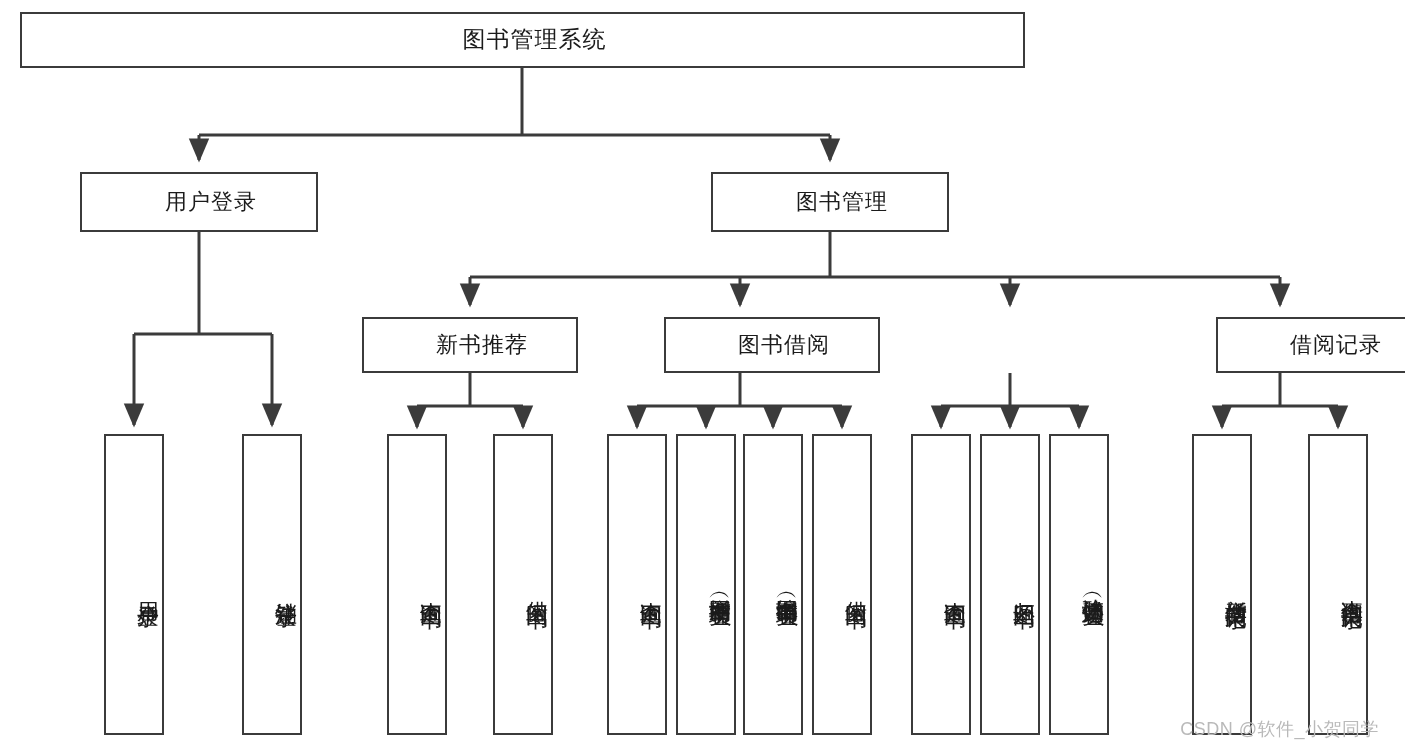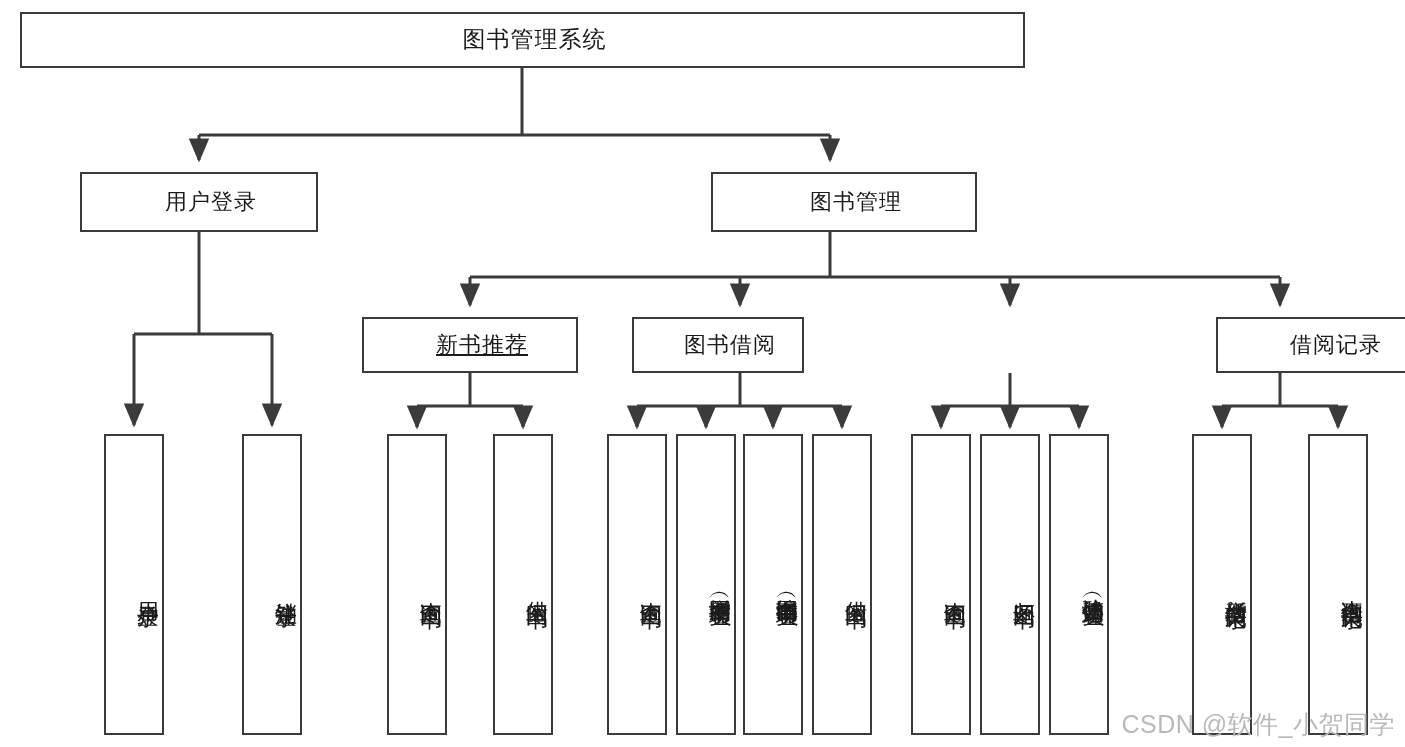--- a/index.html
+++ b/index.html
@@ -53,23 +53,23 @@
     align-items: flex-start;
     justify-content: center;
     padding-top: 6px;
   }
   .node-v.tall-text {
     padding-top: 2px;
     letter-spacing: 1px;
   }
   .watermark {
     position: absolute;
-    right: 10px;
+    right: 26px;
     bottom: 6px;
-    font-size: 25px;
+    font-size: 18px;
     color: #b9b9b9;
     letter-spacing: 0.5px;
     white-space: nowrap;
   }
 </style>
 </head>
 <body>
 
 <div id="canvas">
 
@@ -124,28 +124,28 @@
     </g>
   </svg>
 
   <div class="node node-h node-root" style="left:20px; top:12px; width:1005px; height:56px;">
     <span>图书管理系统</span>
   </div>
 
   <div class="node node-h" style="left:80px; top:172px; width:238px; height:60px;">
     <span>用户登录</span>
   </div>
-  <div class="node node-h" style="left:711px; top:172px; width:266px; height:60px;">
+  <div class="node node-h" style="left:711px; top:172px; width:238px; height:60px;">
     <span>图书管理</span>
   </div>
 
-  <div class="node node-h" style="left:362px; top:317px; width:216px; height:56px;text-decoration:underline;">
+  <div class="node node-h" style="left:362px; top:317px; width:216px; height:56px;">
     <span>新书推荐</span>
   </div>
-  <div class="node node-h" style="left:632px; top:317px; width:172px; height:56px;">
+  <div class="node node-h" style="left:664px; top:317px; width:216px; height:56px;">
     <span>图书借阅</span>
   </div>
   <div class="node node-h" style="left:1216px; top:317px; width:216px; height:56px;">
     <span>借阅记录</span>
   </div>
 
   <div class="node node-v" style="left:104px; top:434px; width:60px; height:301px;">
     <span>用户登录</span>
   </div>
   <div class="node node-v" style="left:242px; top:434px; width:60px; height:301px;">

